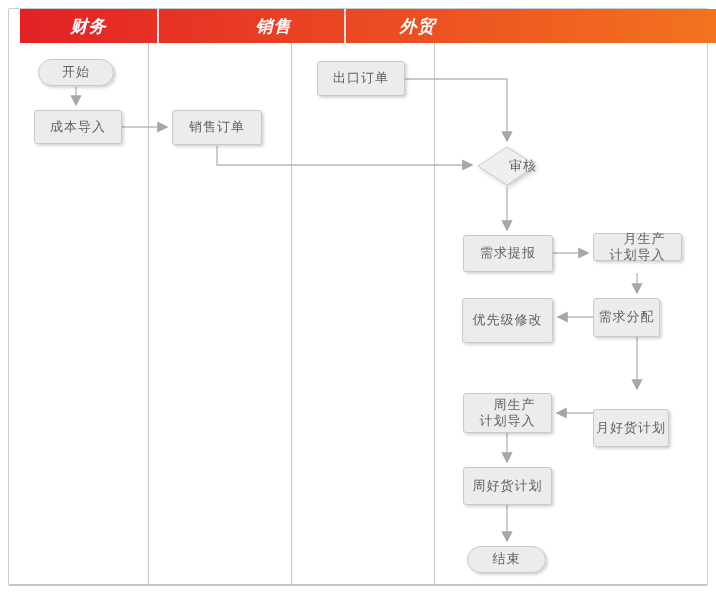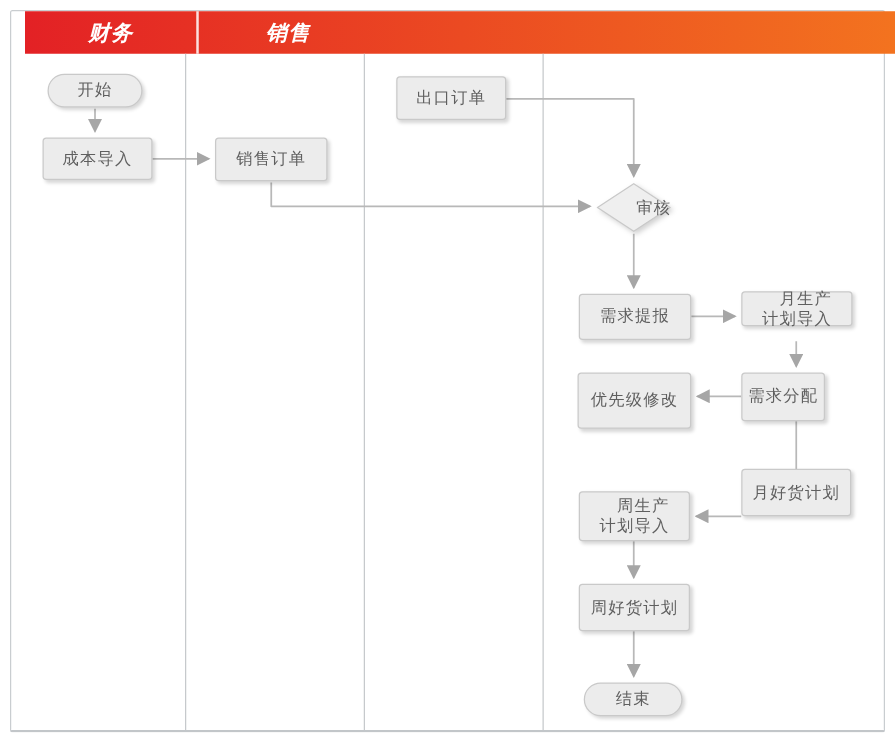--- a/index.html
+++ b/index.html
@@ -47,21 +47,21 @@
     justify-content: center;
     color: #ffffff;
     font-size: 17px;
     font-weight: bold;
     letter-spacing: 1px;
     border-right: 2px solid rgba(255,255,255,0.85);
     box-sizing: border-box;
   }
   .lane-header-cell:last-child { border-right: none; }
   .lane-header-cell.w1 { width: 139px; }
-  .lane-header-cell.w2 { width: 143px; }
+  .lane-header-cell.w2 { width: 143px; margin-left: 44px; }
   .lane-header-cell.w3 { width: 143px; }
   .lane-header-cell.w4 { width: 275px; }
   
   .lane-divider {
     position: absolute;
     top: 34px;
     bottom: 0;
     width: 1px;
     background: #c6c9cc;
   }
@@ -136,20 +136,21 @@
 </style>
 </head>
 <body>
 
 <div class="page">
 
   <div class="board">
     <div class="lane-header">
       <div class="lane-header-cell w1">财务</div>
       <div class="lane-header-cell w2">销售</div>
+      <div class="lane-header-cell w3">外贸</div>
     </div>
     <div class="lane-divider d1"></div>
     <div class="lane-divider d2"></div>
     <div class="lane-divider d3"></div>
   </div>
 
   <div class="layer">
     <svg id="edge-layer" width="716" height="595">
       <defs>
         <marker id="arrowhead" markerWidth="8" markerHeight="8" refX="7" refY="4" orient="auto">
@@ -187,21 +188,21 @@
 
     <div class="node" style="left:463px;top:235px;width:90px;height:37px">需求提报</div>
 
     <div class="node" style="left:593px;top:233px;width:89px;height:28px">月生产
 计划导入</div>
 
     <div class="node" style="left:462px;top:298px;width:91px;height:45px">优先级修改</div>
 
     <div class="node" style="left:593px;top:298px;width:67px;height:39px">需求分配</div>
 
-    <div class="node" style="left:593px;top:375px;width:88px;height:38px">月好货计划</div>
+    <div class="node" style="left:593px;top:409px;width:76px;height:38px">月好货计划</div>
 
     <div class="node" style="left:463px;top:393px;width:89px;height:40px">周生产
 计划导入</div>
 
     <div class="node" style="left:463px;top:467px;width:89px;height:38px">周好货计划</div>
 
     <div class="node terminator" style="left:467px;top:546px;width:79px;height:27px">结束</div>
   </div>
 
 </div>

